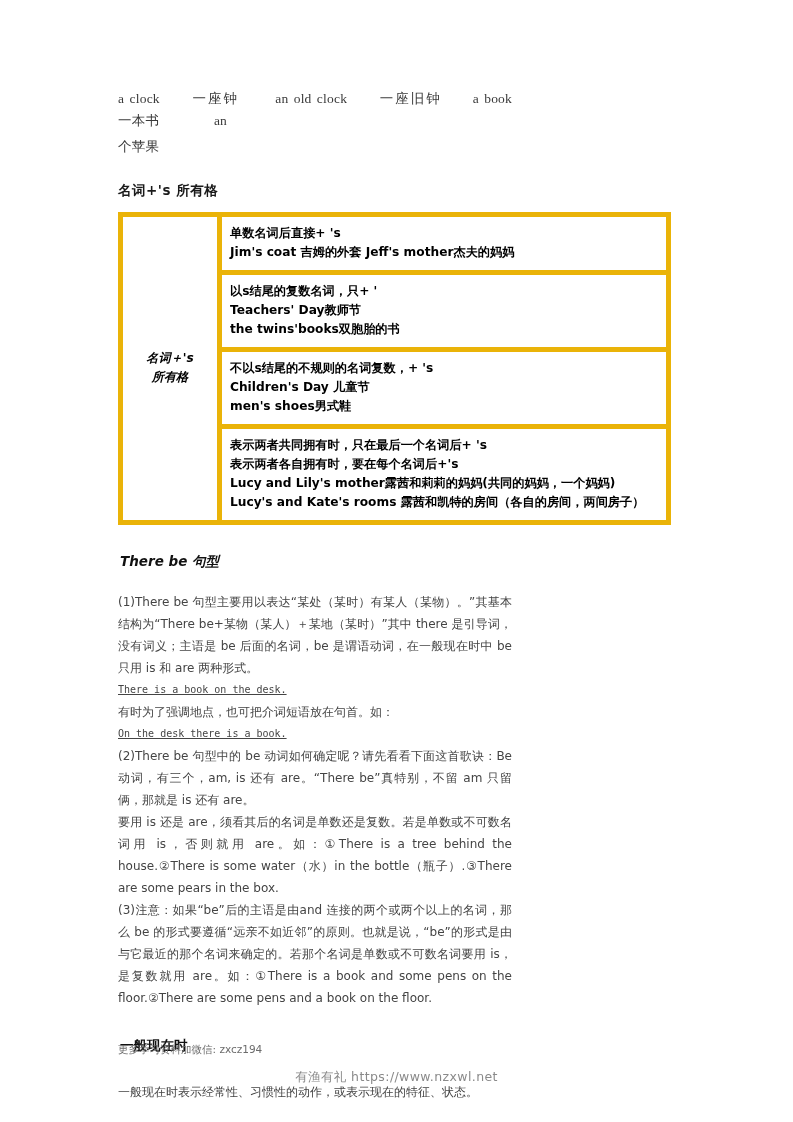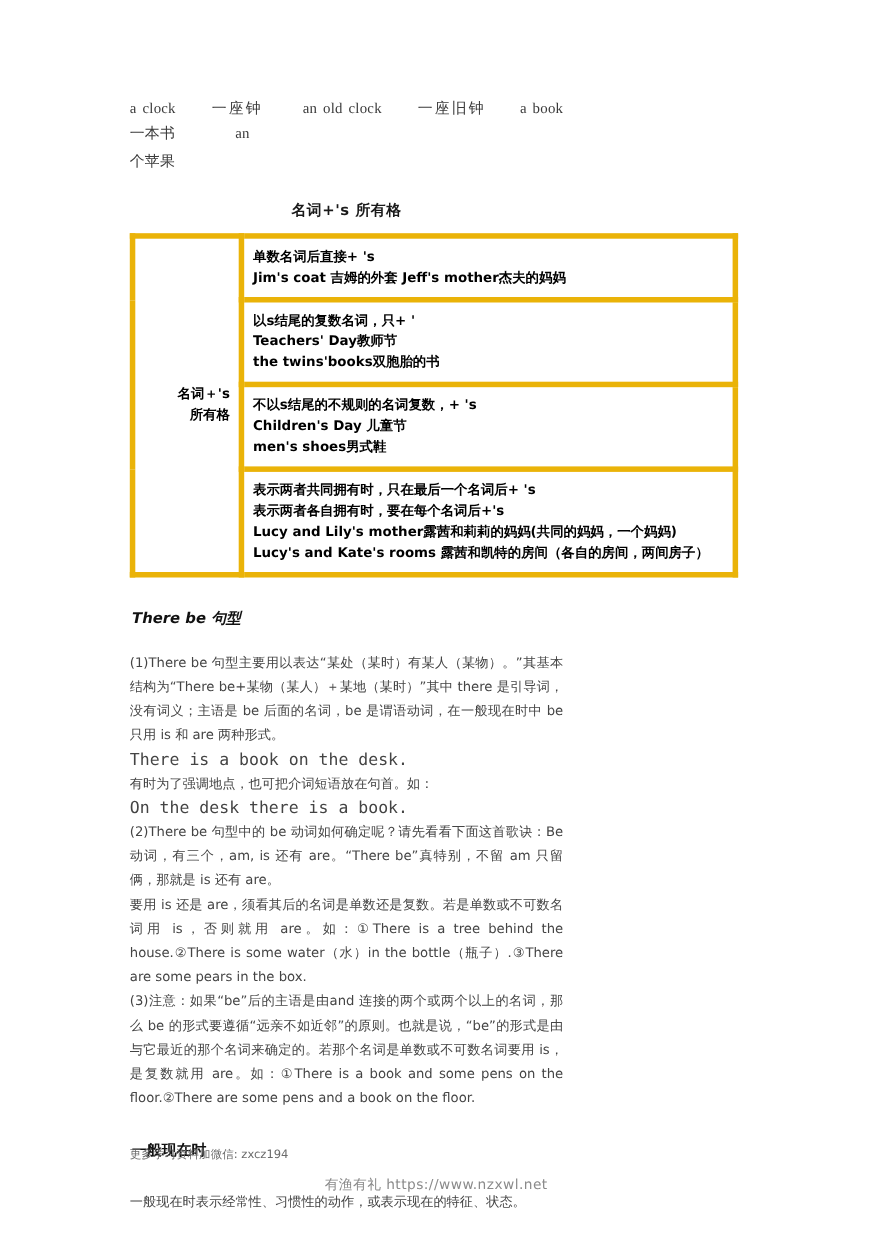--- a/index.html
+++ b/index.html
@@ -30,21 +30,20 @@
     font-size: 13.5px;
     line-height: 22px;
     color: #3a3a3a;
     margin: 0 0 4px 0;
     letter-spacing: 0.2px;
     text-align: justify;
   }
 
   
   .center-title {
-    text-align: center;
     font-family: "DejaVu Sans", sans-serif;
     font-weight: bold;
     font-size: 13.5px;
     color: #1a1a1a;
     margin: 24px 0 12px 0;
     letter-spacing: 0.5px;
   }
 
   
   table.grammar {
@@ -58,23 +57,24 @@
     padding: 7px 8px 8px 8px;
     vertical-align: middle;
     font-family: "DejaVu Sans", sans-serif;
     font-size: 12.2px;
     line-height: 19px;
     font-weight: bold;
     color: #000;
   }
   td.rowlabel {
     width: 78px;
-    text-align: right;
+    text-align: center;
     font-size: 12.5px;
     line-height: 20px;
+    font-style: italic;
   }
   td.cell p { margin: 0; }
 
   
   .sub-title {
     font-family: "DejaVu Sans", sans-serif;
     font-weight: bold;
     font-style: italic;
     font-size: 13.5px;
     color: #111;
@@ -91,21 +91,21 @@
   
   .body-p {
     font-family: "DejaVu Sans", sans-serif;
     font-size: 12px;
     line-height: 22px;
     color: #444;
     margin: 0;
     text-align: justify;
   }
   .body-block { margin-bottom: 0; }
-  .mono { font-family: "DejaVu Sans Mono", monospace; font-size: 15px; }
+  .mono { font-family: "DejaVu Sans Mono", monospace; font-size: 10px; text-decoration: underline; }
 
   
   .footer-left {
     position: absolute;
     left: 118px;
     top: 1043px;
     font-family: "DejaVu Sans", sans-serif;
     font-size: 10.5px;
     color: #6b6b6b;
   }

